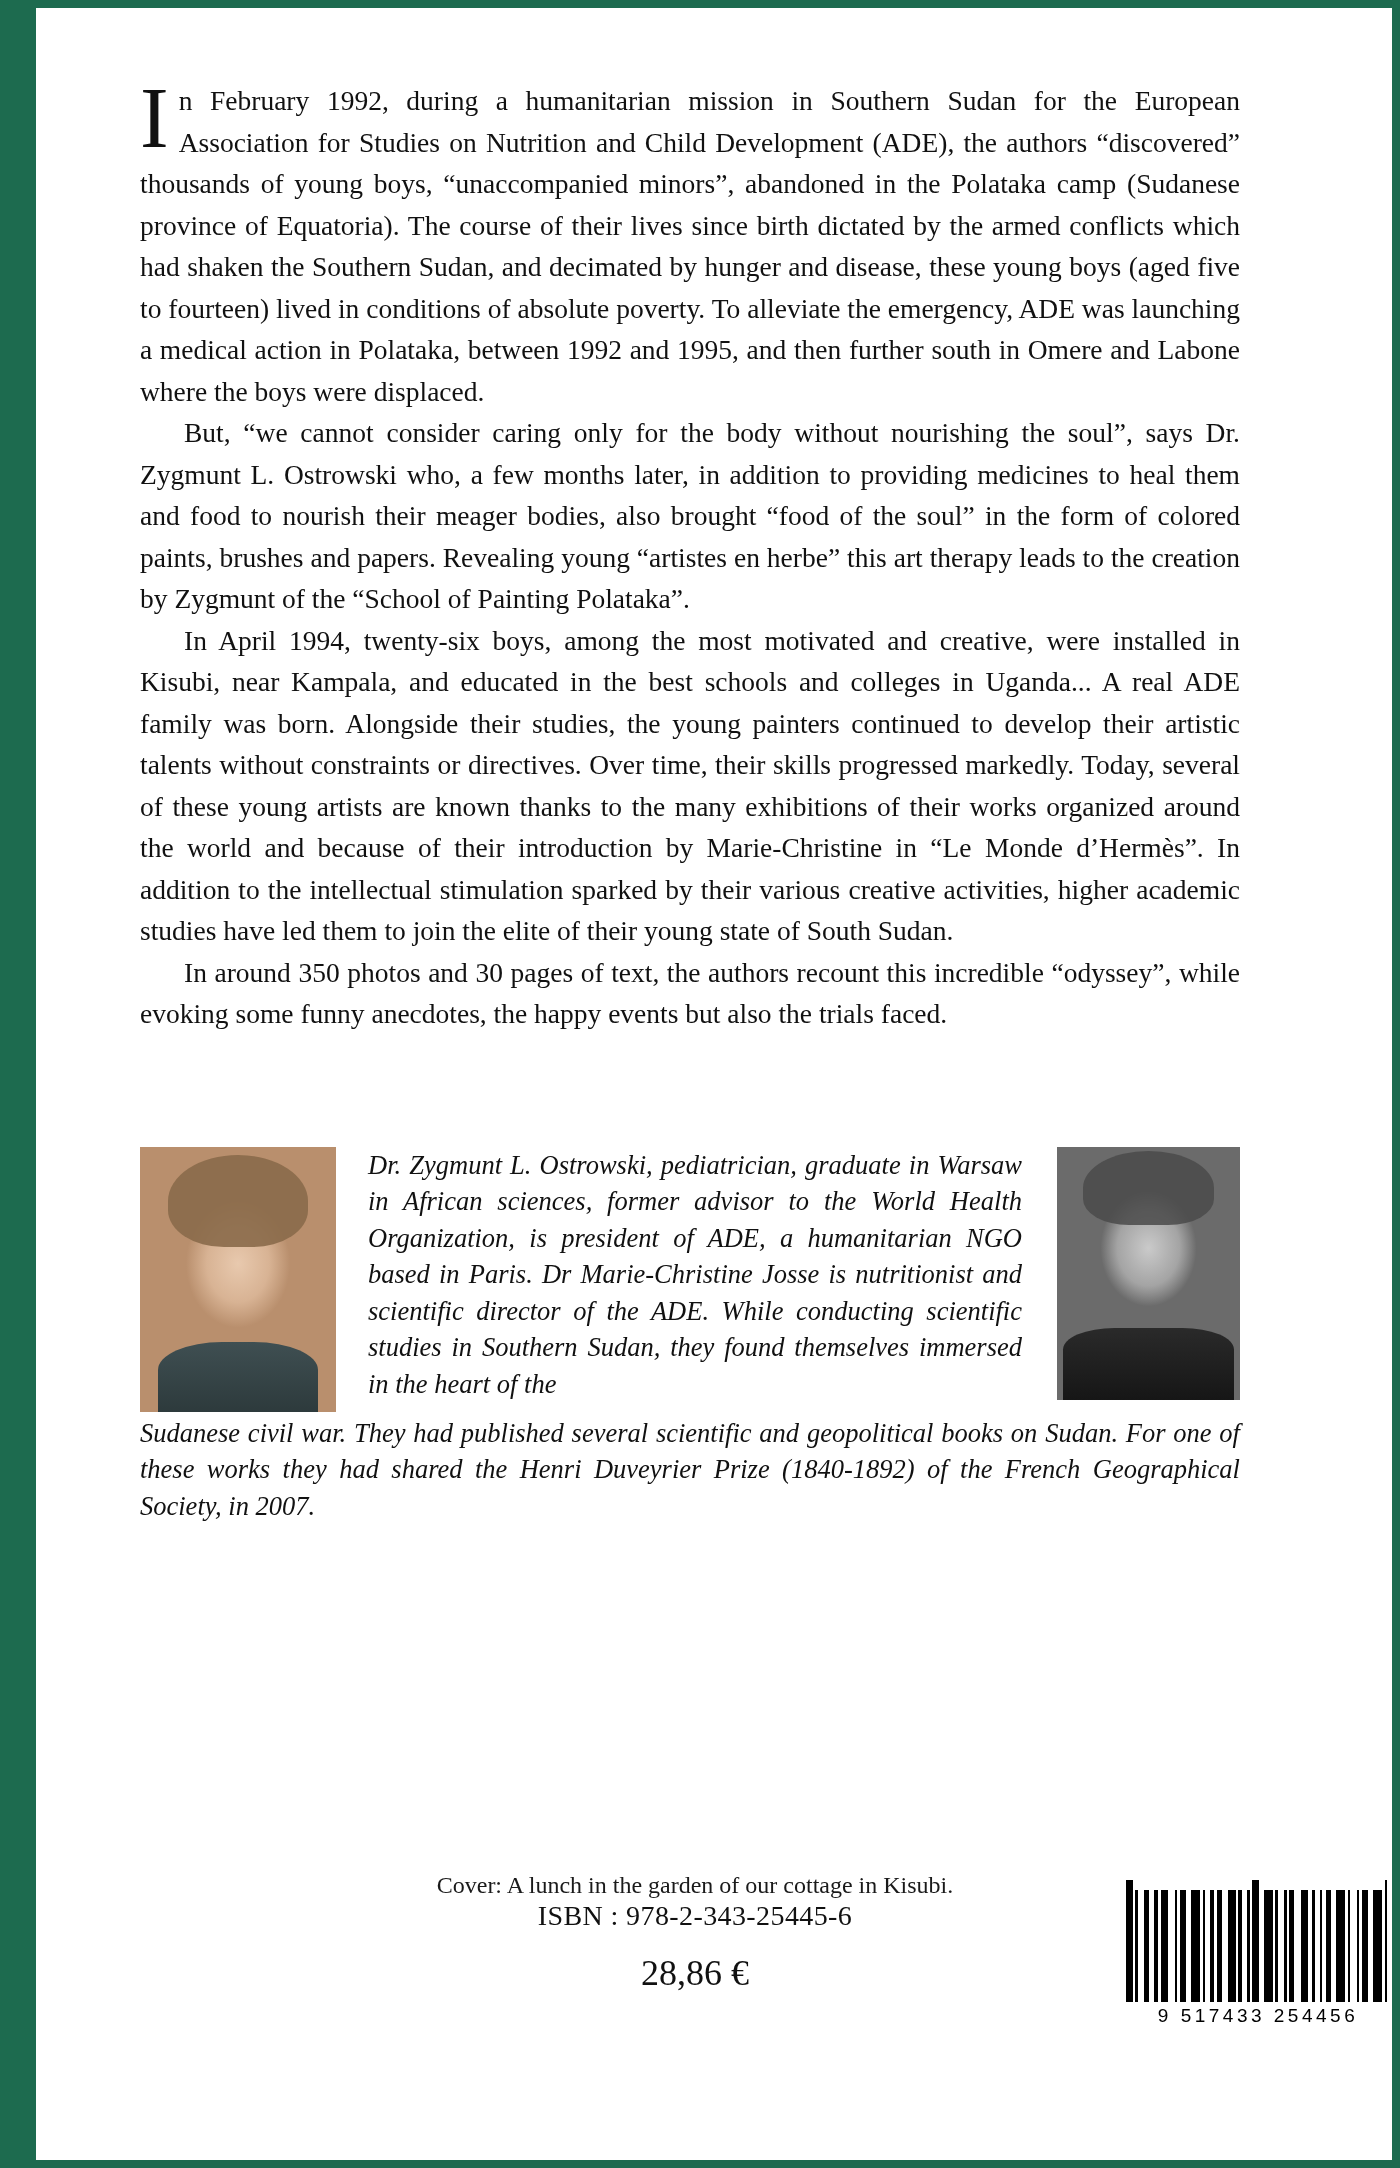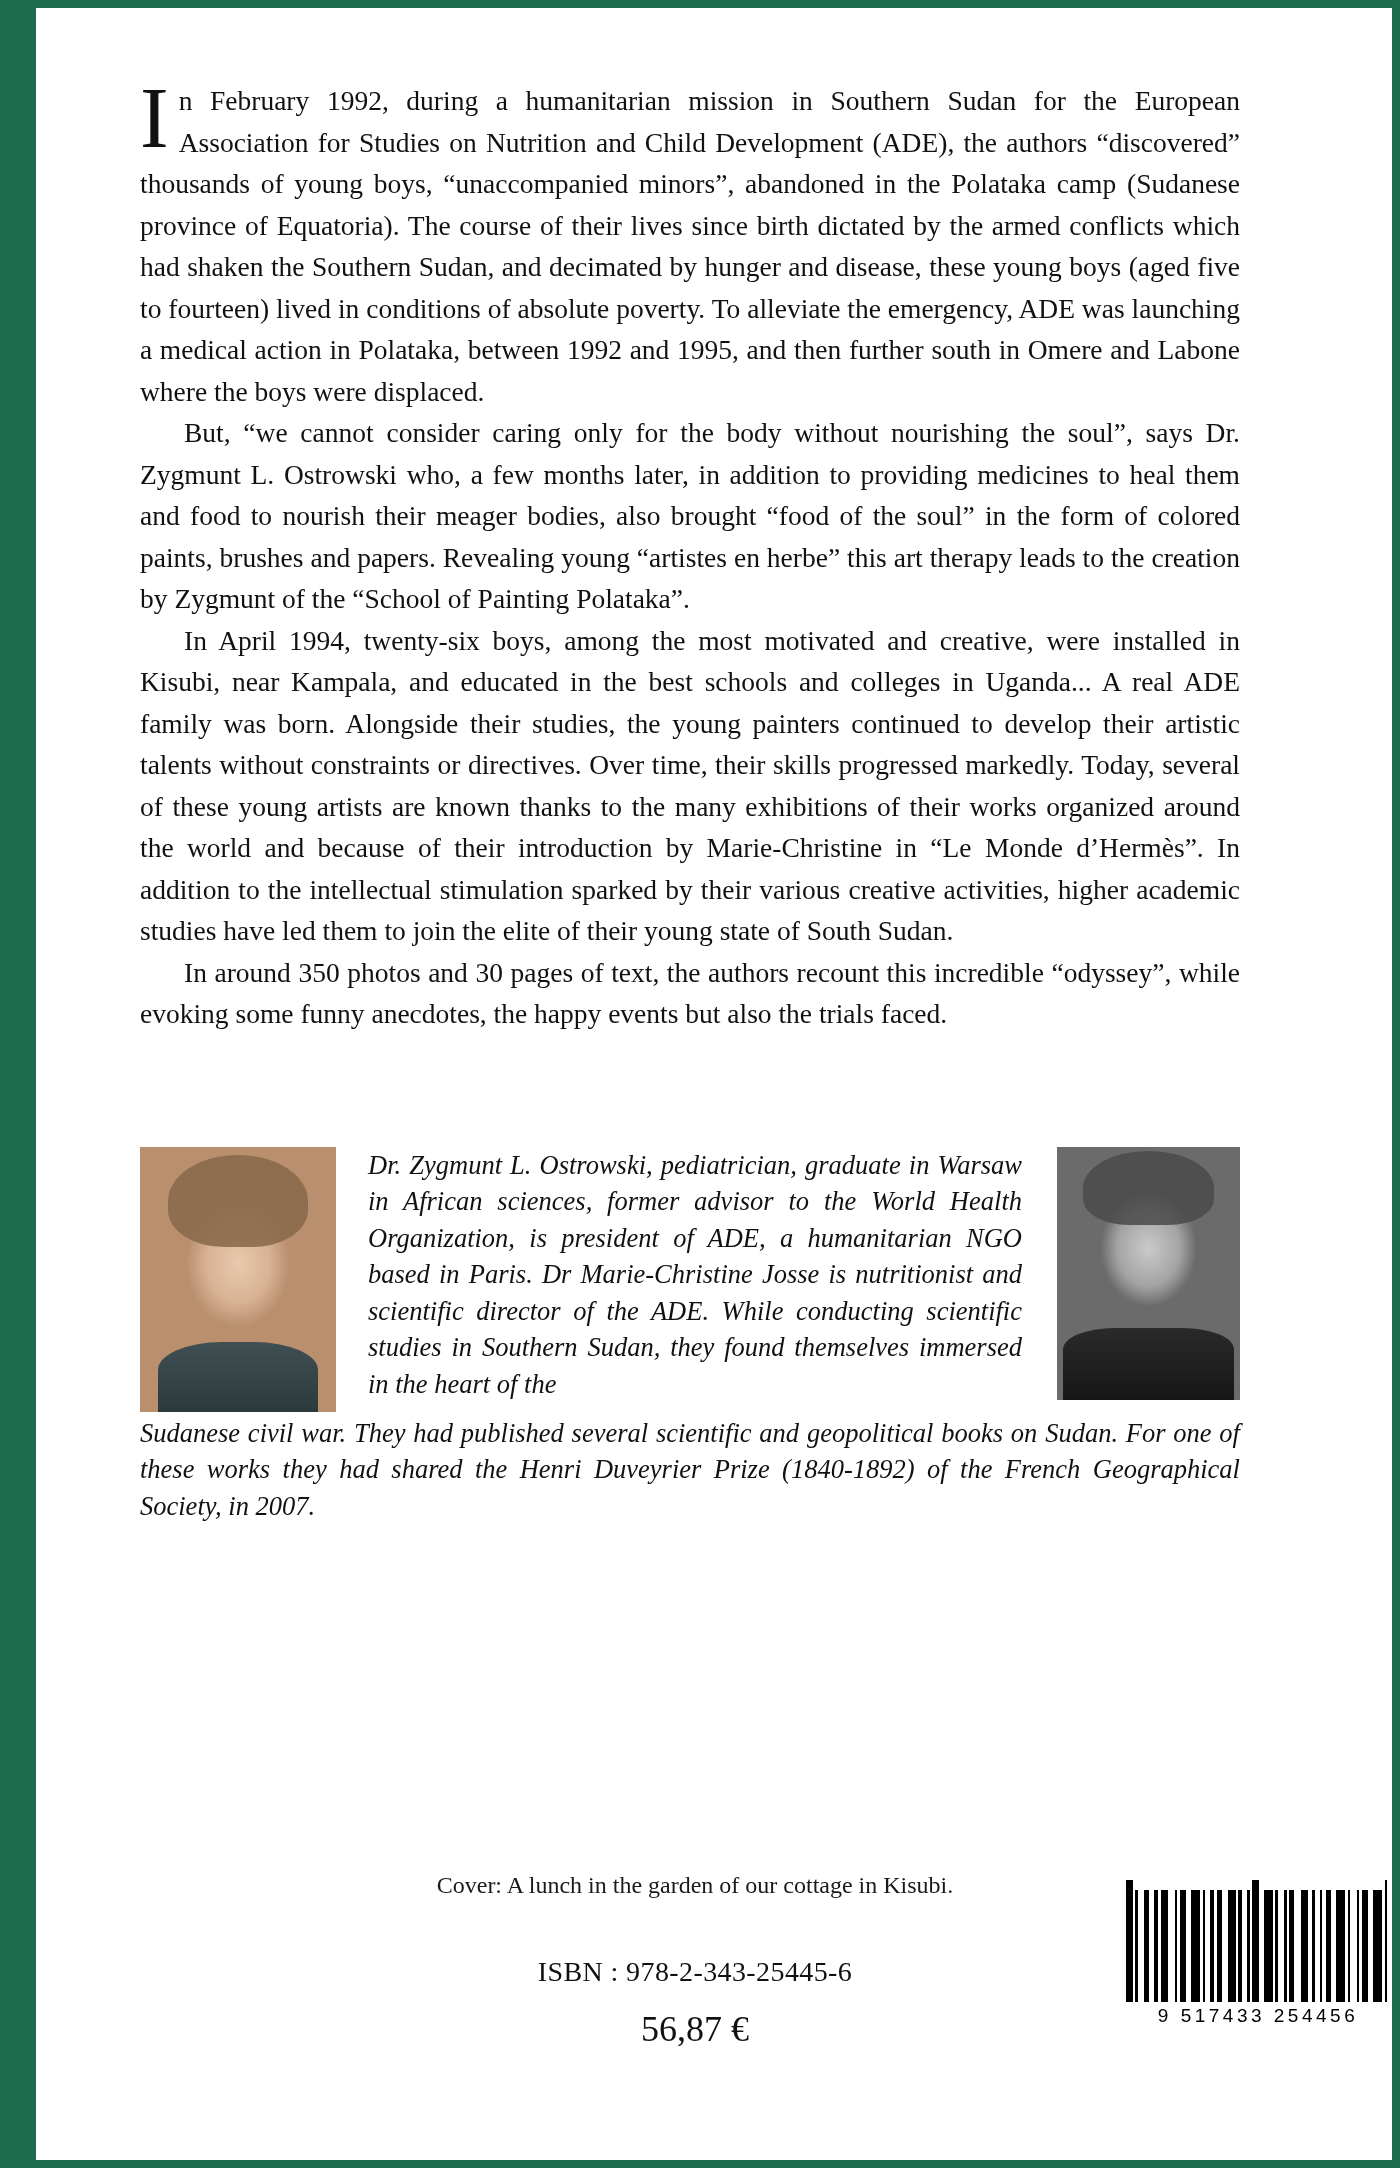--- a/index.html
+++ b/index.html
@@ -140,21 +140,20 @@
     top: 1870px;
     width: 1110px;
     text-align: center;
   }
   .cover-note {
     font-size: 24px;
     line-height: 30px;
     color: #1a1a1a;
   }
   .isbn {
-    margin-top: 56px;
     font-size: 28px;
     letter-spacing: 0.4px;
     color: #111;
   }
   .price {
     margin-top: 20px;
     font-size: 36px;
     color: #111;
   }
 
@@ -263,21 +262,21 @@
       </div>
       <div class="bio-text bio-top">Dr. Zygmunt L. Ostrowski, pediatrician, graduate in Warsaw in African sciences, former advisor to the World Health Organization, is president of ADE, a humanitarian NGO based in Paris. Dr Marie-Christine Josse is nutritionist and scientific director of the ADE. While conducting scientific studies in Southern Sudan, they found themselves immersed in the heart of the</div>
       <div class="bio-text bio-bottom">Sudanese civil war. They had published several scientific and geopolitical books on Sudan. For one of these works they had shared the Henri Duveyrier Prize (1840-1892) of the French Geographical Society, in 2007.</div>
     </div>
 
   </div>
 
   <div class="footer">
     <div class="cover-note">Cover: A lunch in the garden of our cottage in Kisubi.</div>
     <div class="isbn">ISBN : 978-2-343-25445-6</div>
-    <div class="price">56,87 €</div>
+    <div class="price">28,86 €</div>
   </div>
 
   <div class="barcode-wrap">
     <div class="barcode" id="barcode">
         <div class="bar" style="background: rgb(0, 0, 0); width: 4px; height: 100%;"></div>
         <div class="bar" style="background: rgb(0, 0, 0); width: 2.5px; height: 100%;"></div>
         <div class="bar" style="background: transparent; width: 2.5px; height: 100%;"></div>
         <div class="bar" style="background: rgb(0, 0, 0); width: 2.5px; height: 92%;"></div>
         <div class="bar" style="background: transparent; width: 2.5px; height: 92%;"></div>
         <div class="bar" style="background: transparent; width: 4px; height: 92%;"></div>

